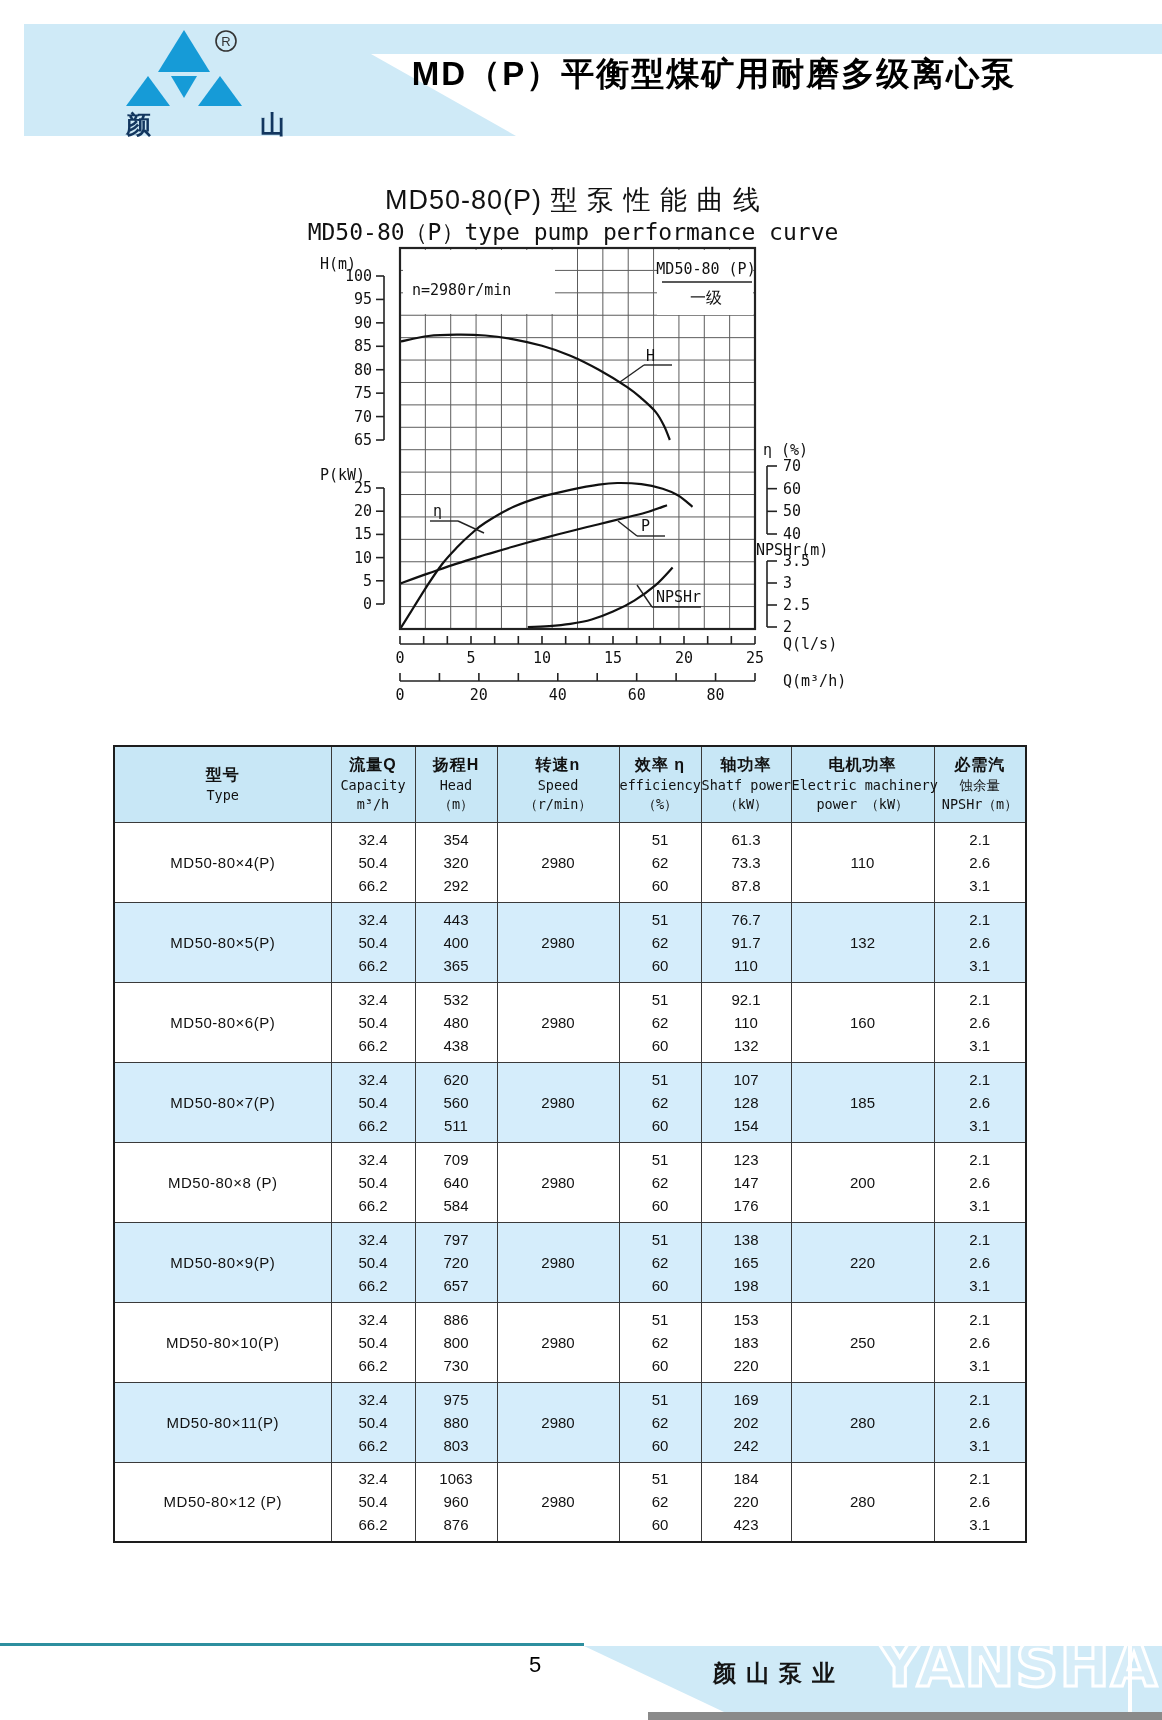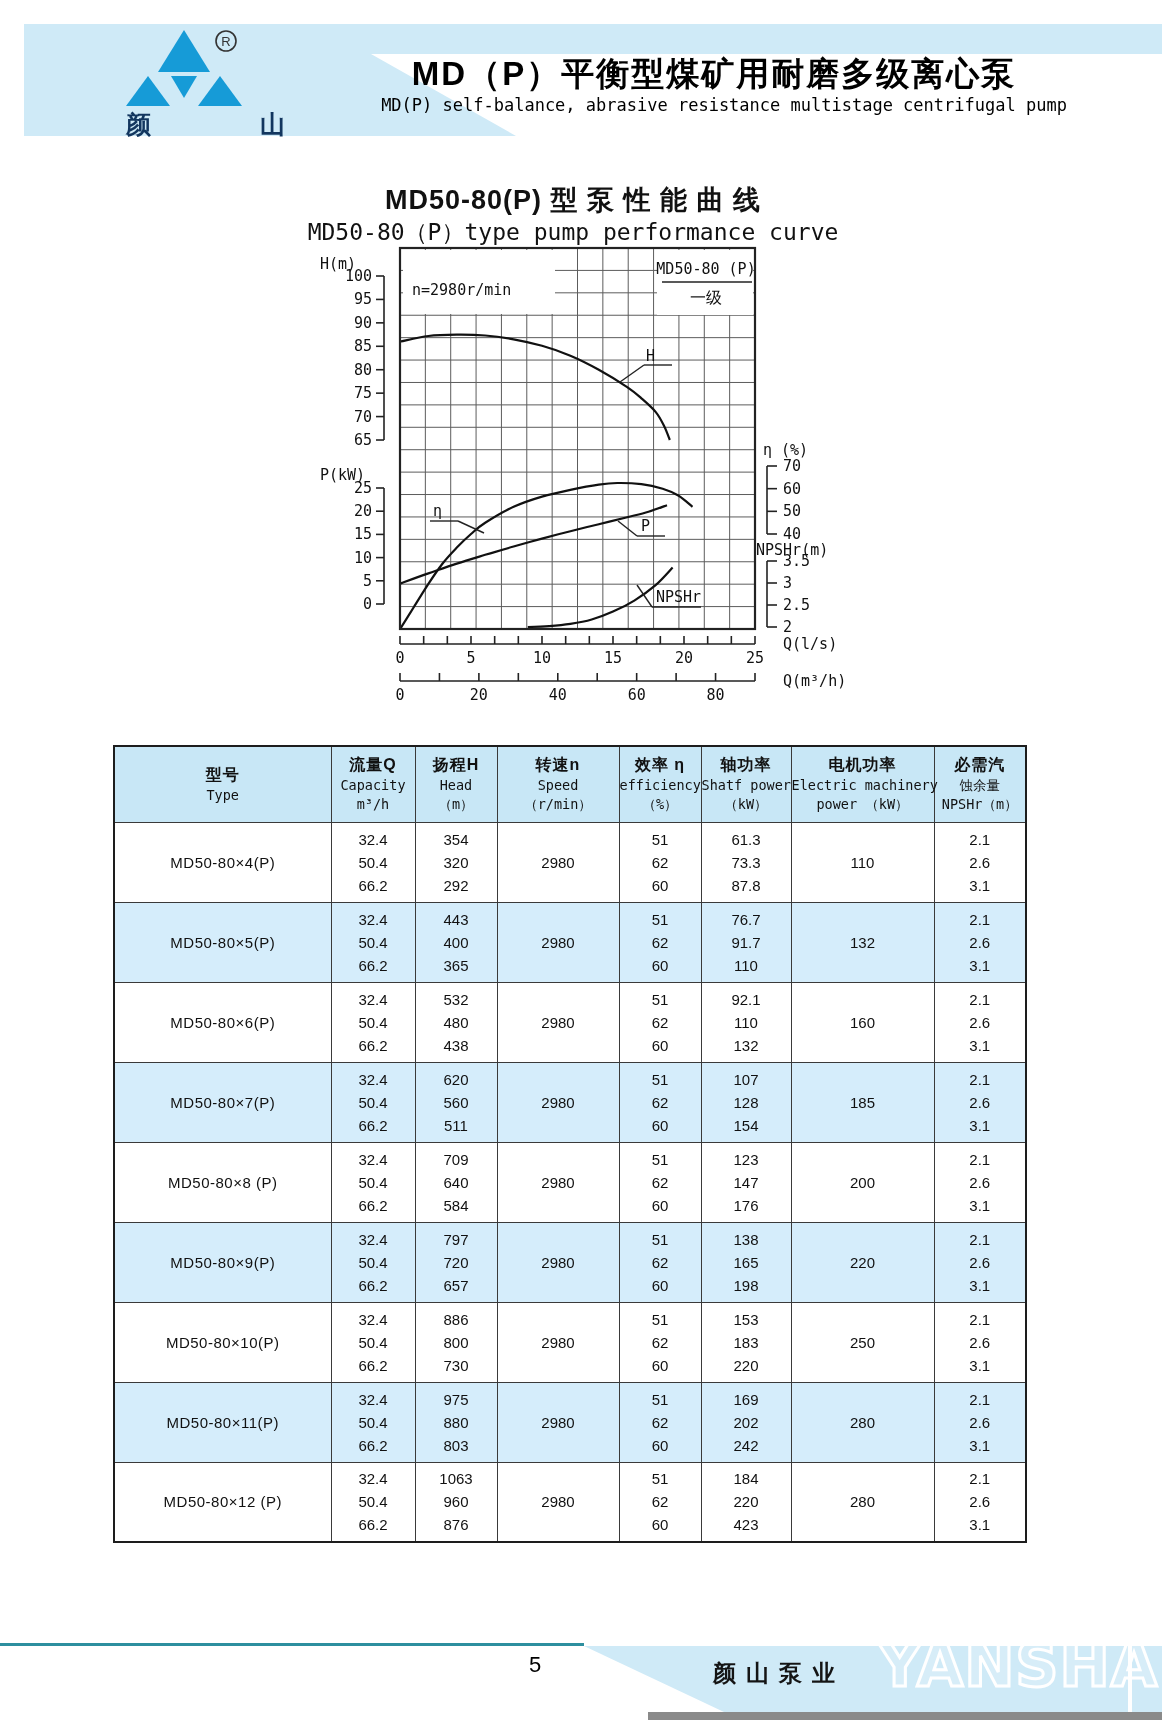--- a/index.html
+++ b/index.html
@@ -13,21 +13,21 @@
 .logo-wrap{position:absolute;left:60px;top:4px;width:210px;height:108px}
 .logo-svg{position:absolute;left:20px;top:0}
 .brand-cn{position:absolute;left:0;top:80px;width:210px;text-align:right;font-size:25px;font-weight:bold;
   color:#12365f;letter-spacing:42px;text-indent:42px;white-space:nowrap}
 .title-cn{position:absolute;left:290px;top:28px;width:800px;text-align:center;font-size:33px;font-weight:bold;
   letter-spacing:2px;color:#000;white-space:nowrap}
 .title-en{position:absolute;left:300px;top:71px;width:800px;text-align:center;font-size:17px;
   font-family:"DejaVu Sans Mono","Liberation Mono",monospace;color:#000;white-space:nowrap}
 
 
-.chart-title{position:absolute;left:273px;top:182px;width:600px;text-align:center;font-size:27px;font-weight:bold;letter-spacing:1px}
+.chart-title{position:absolute;left:273px;top:182px;width:600px;text-align:center;font-size:27px;font-weight:normal;letter-spacing:1px}
 .chart-subtitle{position:absolute;left:273px;top:217px;width:600px;text-align:center;font-size:23px;
   font-family:"DejaVu Sans Mono","Liberation Mono",monospace}
 #curve-svg{position:absolute;left:300px;top:233px}
 #curve-svg text{font-family:"DejaVu Sans Mono","Liberation Mono",monospace;font-size:15px;fill:#111}
 #curve-svg .grid{stroke:#5c5c5c;stroke-width:1}
 #curve-svg .frame{stroke:#222;stroke-width:2.2;fill:none}
 #curve-svg .blank{fill:#fff}
 #curve-svg .ax{stroke:#222;stroke-width:1.6}
 #curve-svg .curve{stroke:#111;stroke-width:2.2;fill:none}
 #curve-svg .thin{stroke-width:1.4}
@@ -71,21 +71,20 @@
       <path d="M44,48 L66,78 L22,78 Z" fill="#169bd7"></path>
       <path d="M116,48 L138,78 L94,78 Z" fill="#169bd7"></path>
       <path d="M67,48 L93,48 L80,70 Z" fill="#169bd7"></path>
       <circle cx="122" cy="13" r="10" fill="none" stroke="#333" stroke-width="1.6"></circle>
       <text x="122" y="18" text-anchor="middle" font-size="13" fill="#333">R</text>
     </svg>
     <div class="brand-cn">颜　山</div>
   </div>
 
   <div class="title-cn">MD（P）平衡型煤矿用耐磨多级离心泵</div>
-  <div class="title-en">MD(P) self-balance, abrasive resistance multistage centrifugal pump</div>
 </div>
 
 <div class="chart-title">MD50-80(P) 型 泵 性 能 曲 线</div>
 <div class="chart-subtitle">MD50-80（P）type pump performance curve</div>
 <svg id="curve-svg" width="550" height="478" viewBox="0 0 550 478">
     <g>
       <line x1="125.35714285714286" y1="15" x2="125.35714285714286" y2="396" class="grid"></line>
       <line x1="150.71428571428572" y1="15" x2="150.71428571428572" y2="396" class="grid"></line>
       <line x1="176.07142857142856" y1="15" x2="176.07142857142856" y2="396" class="grid"></line>
       <line x1="201.42857142857144" y1="15" x2="201.42857142857144" y2="396" class="grid"></line>

